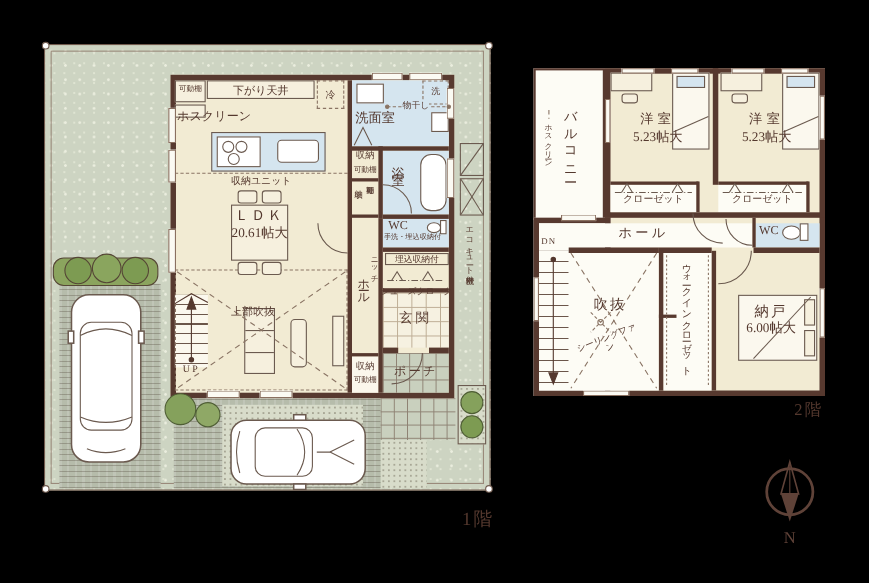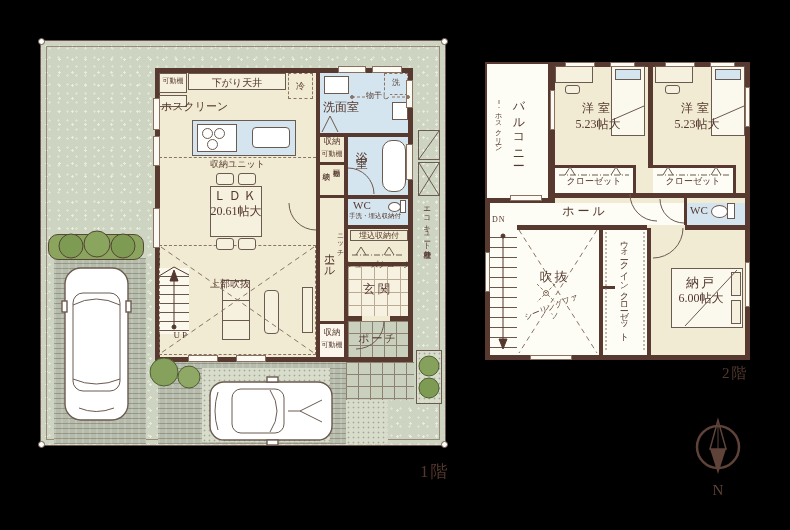--- a/index.html
+++ b/index.html
@@ -215,21 +215,21 @@
     <div class="lbl ctr" style="left:151px;top:165px;width:90px;font-size:12px;">20.61帖大</div>
     <div class="lbl" style="left:313px;top:159px;font-size:11px;">WC</div>
     <div class="lbl" style="left:309px;top:172px;font-size:6.5px;">手洗・埋込収納付</div>
     <div class="lbl vtext" style="left:296px;top:189px;height:34px;font-size:7px;">ニッチ</div>
     <div class="lbl vtext" style="left:283px;top:206px;height:52px;font-size:11px;">ホール</div>
     <div class="lbl ctr" style="left:310px;top:190px;width:56px;font-size:8px;border:1px solid #6b5a4f;background:#f2ebd3;">埋込収納付</div>
     <div class="lbl ctr" style="left:306px;top:220px;width:64px;font-size:8px;">シューズクローク</div>
     <div class="lbl ctr" style="left:308px;top:243px;width:60px;font-size:12px;letter-spacing:3px;">玄関</div>
     <div class="lbl ctr" style="left:308px;top:292px;width:60px;font-size:11px;letter-spacing:2px;">ポーチ</div>
     <div class="lbl ctr" style="left:150px;top:238px;width:80px;font-size:10px;">上部吹抜</div>
-    <div class="lbl ctr" style="left:119px;top:290px;width:30px;font-size:9px;letter-spacing:2px;text-align:right;">UP</div>
+    <div class="lbl ctr" style="left:119px;top:290px;width:30px;font-size:9px;letter-spacing:2px;">UP</div>
     <div class="lbl ctr" style="left:280px;top:288px;width:24px;font-size:8.5px;">収納</div>
     <div class="lbl ctr" style="left:280px;top:301px;width:24px;font-size:7px;">可動棚</div>
     <div class="lbl vtext" style="left:382px;top:162px;height:118px;font-size:7.5px;">エコキュート室外機</div>
   </section>
 
   <div class="lbl" style="left:420px;top:462px;font-size:17px;letter-spacing:2px;">1階</div>
 
   <section class="abs" id="plan2" style="left:485px;top:62px;width:270px;height:306px;">
     <div class="abs" style="left:0;top:0;width:65px;height:138px;background:#fdfcf5;border:2px solid #57392f;box-sizing:border-box;z-index:9;"></div>
     <div class="abs" style="left:65px;top:0;width:200px;height:298px;background:#f2ebd3;border:5px solid #57392f;box-sizing:border-box;z-index:8;"></div>

